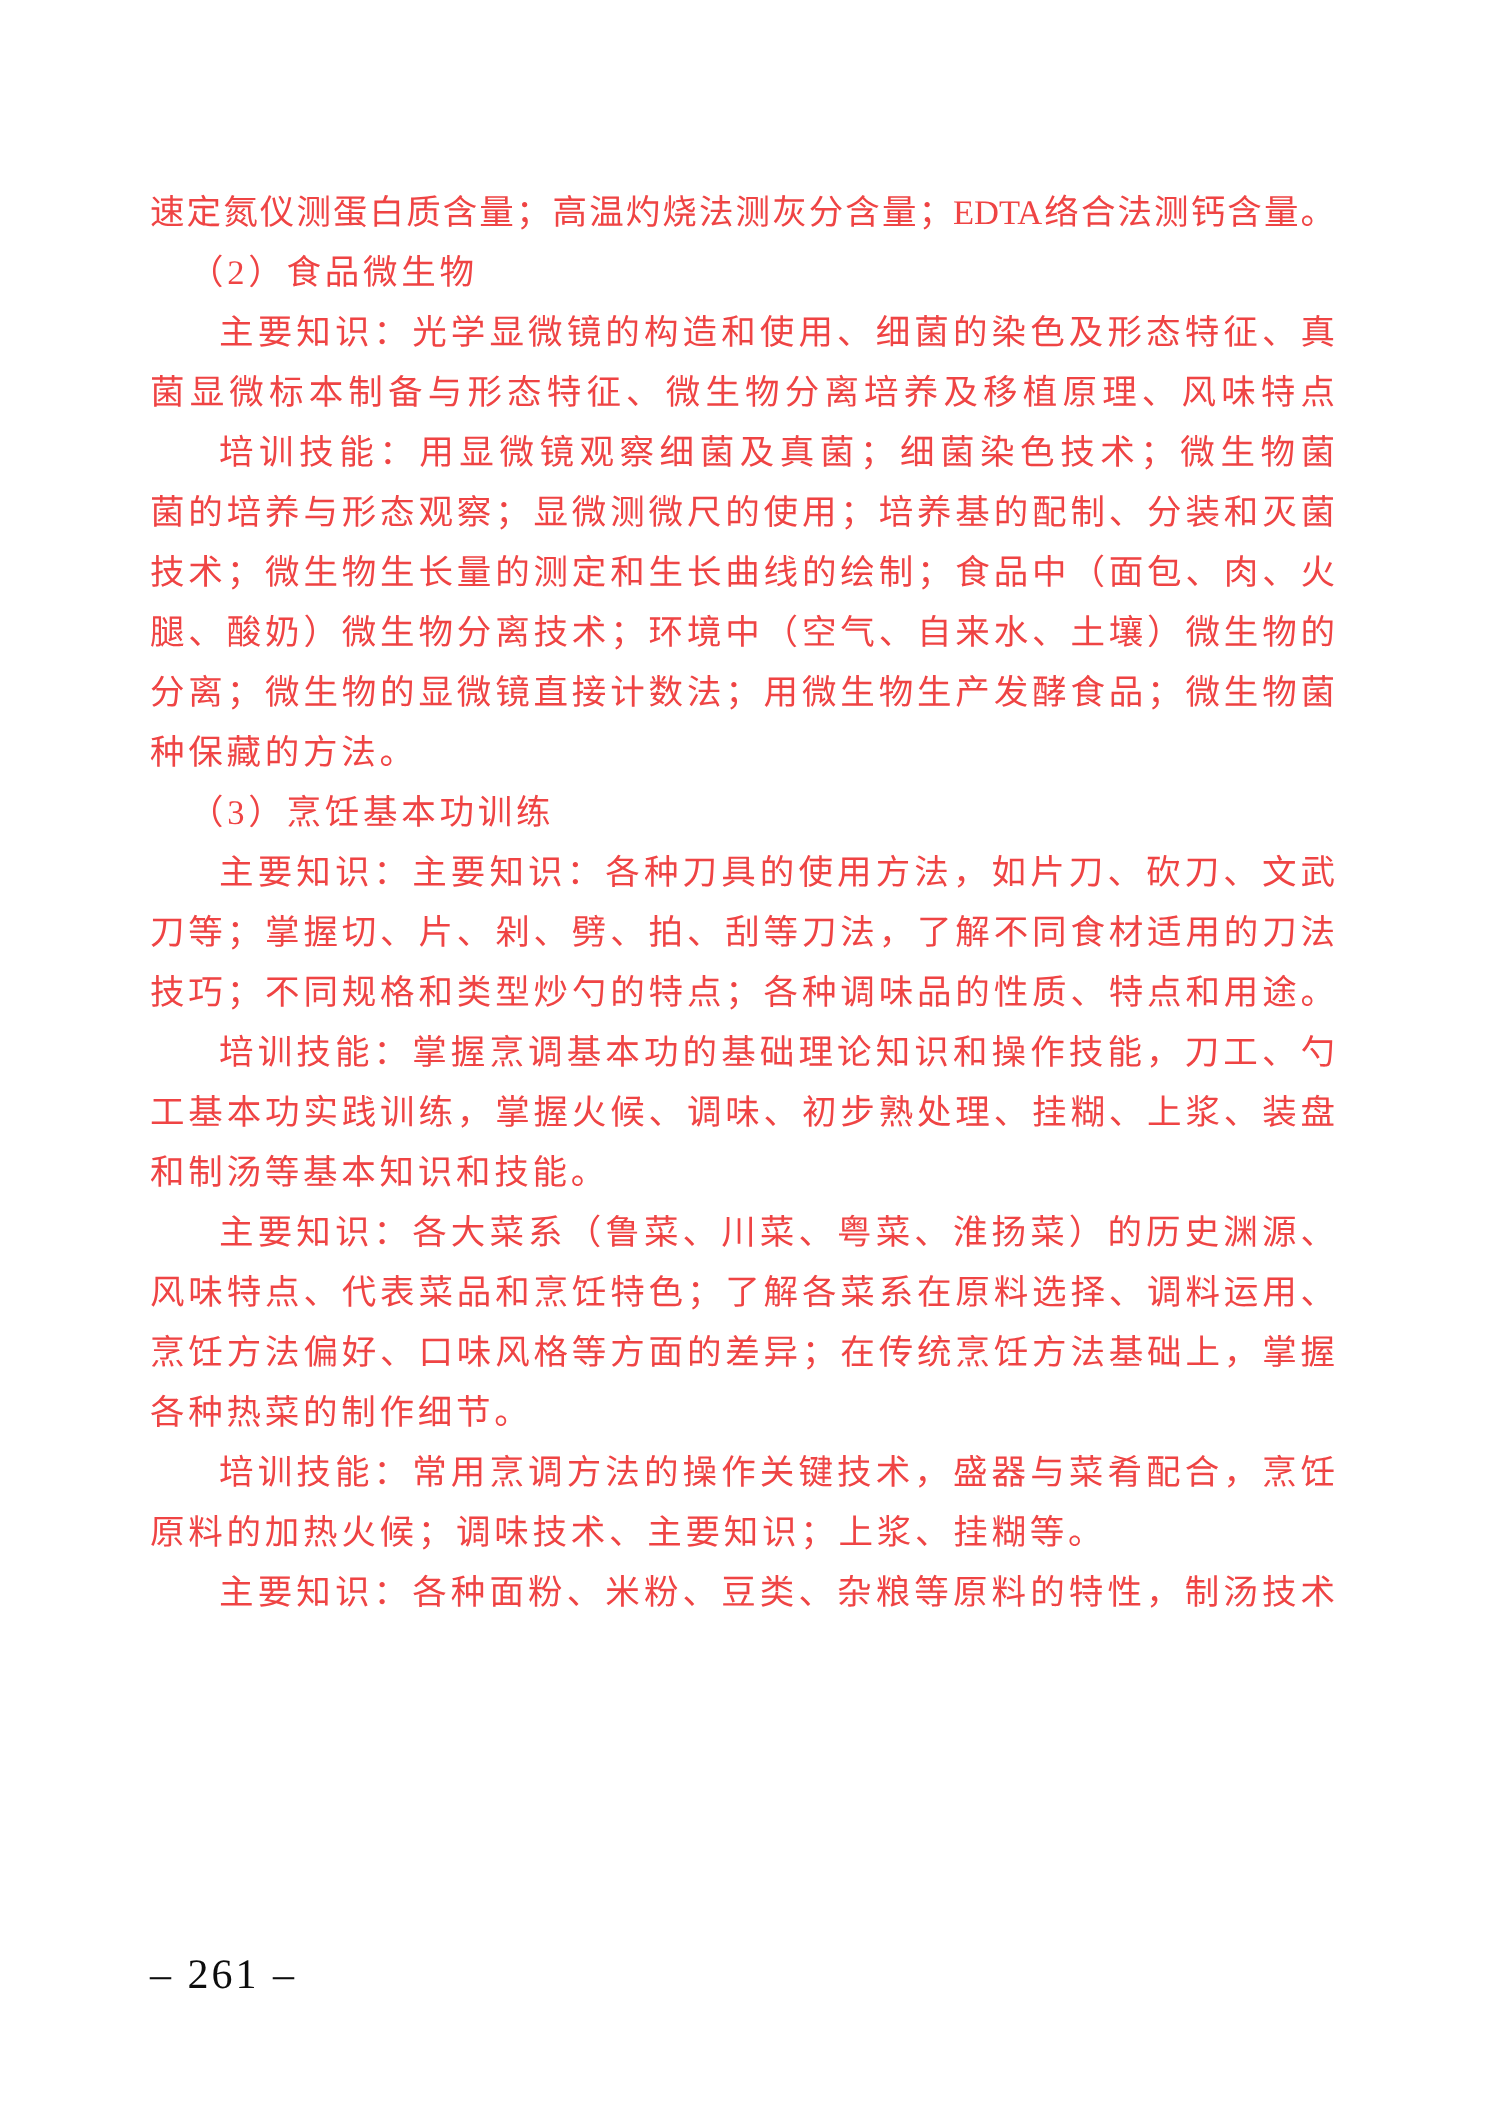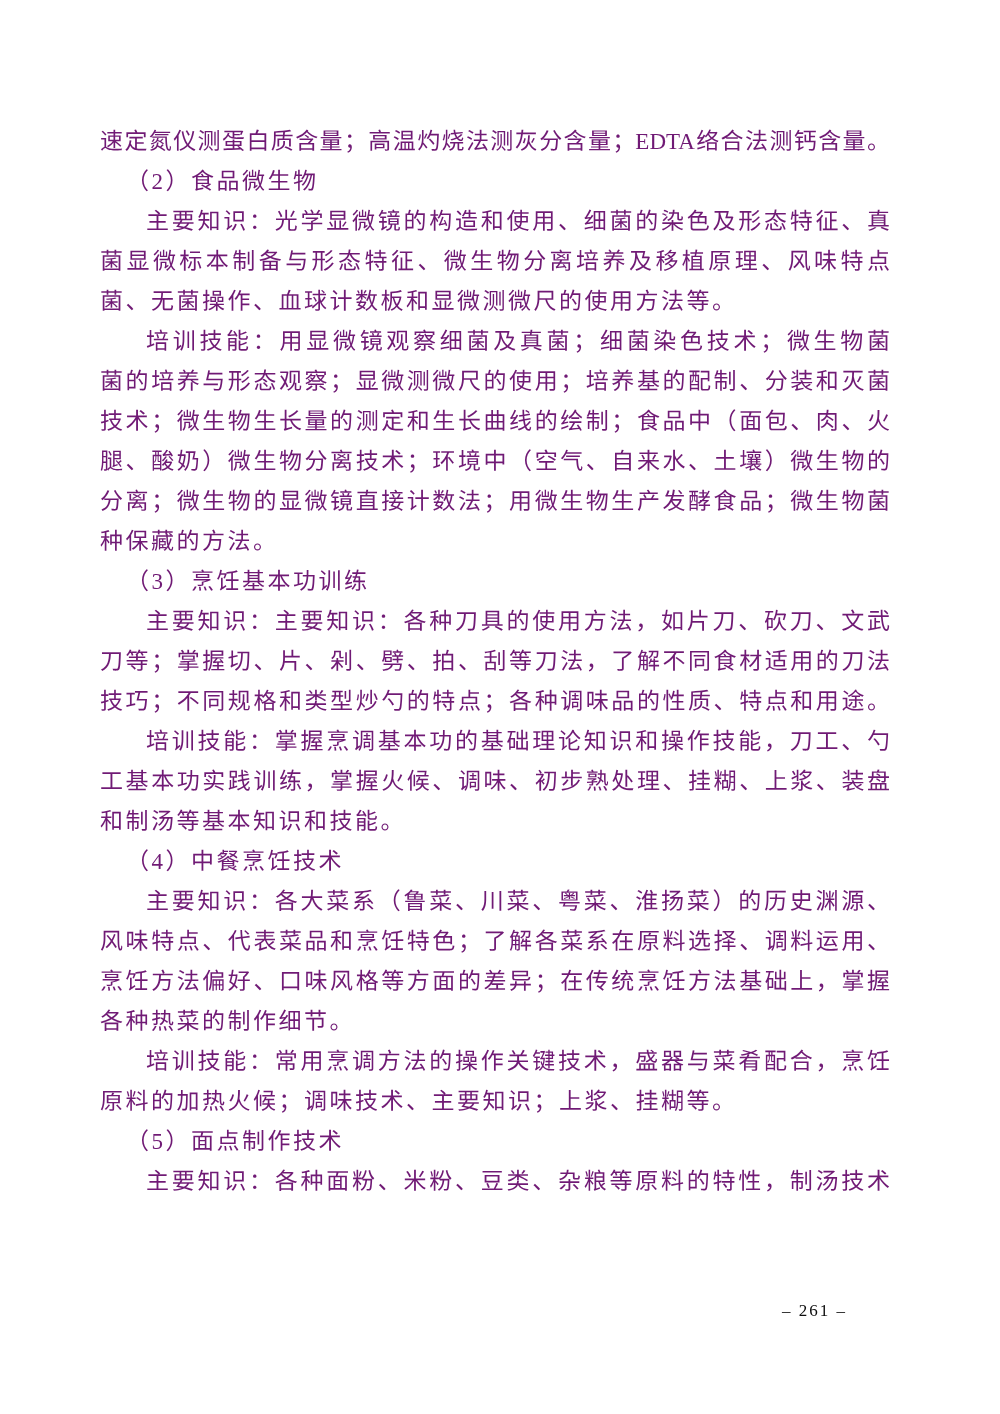--- a/index.html
+++ b/index.html
@@ -19,21 +19,21 @@
   .doc-body {
     position: absolute;
     left: 100px;
     top: 122px;
     width: 790px;
   }
   .line {
     height: 40px;
     line-height: 40px;
     font-size: 23px;
-    color: #701a75;
+    color: #ef4444;
     overflow: hidden;
   }
   
   .line.full, .line.first {
     text-align: justify;
     text-align-last: justify;
   }
   .line.first {
     text-indent: 46px; 
   }
@@ -46,53 +46,49 @@
     text-align: left;
     letter-spacing: 2.5px;
   }
   .footer {
     position: absolute;
     left: 100px;
     top: 1301px;
     width: 790px;
     box-sizing: border-box;
     padding-right: 43px;
-    text-align: right;
-    font-size: 17px;
+    font-size: 28px;
     letter-spacing: 2px;
     color: #0d0d0d;
   }
 </style>
 </head>
 <body>
 
 <div class="page">
   <div class="doc-body" id="doc-body">
       <div class="line full">速定氮仪测蛋白质含量；高温灼烧法测灰分含量；EDTA络合法测钙含量。</div>
       <div class="line heading">（2）食品微生物</div>
       <div class="line first">主要知识：光学显微镜的构造和使用、细菌的染色及形态特征、真</div>
       <div class="line full">菌显微标本制备与形态特征、微生物分离培养及移植原理、风味特点</div>
-      <div class="line last">菌、无菌操作、血球计数板和显微测微尺的使用方法等。</div>
       <div class="line first">培训技能：用显微镜观察细菌及真菌；细菌染色技术；微生物菌</div>
       <div class="line full">菌的培养与形态观察；显微测微尺的使用；培养基的配制、分装和灭菌</div>
       <div class="line full">技术；微生物生长量的测定和生长曲线的绘制；食品中（面包、肉、火</div>
       <div class="line full">腿、酸奶）微生物分离技术；环境中（空气、自来水、土壤）微生物的</div>
       <div class="line full">分离；微生物的显微镜直接计数法；用微生物生产发酵食品；微生物菌</div>
       <div class="line last">种保藏的方法。</div>
       <div class="line heading">（3）烹饪基本功训练</div>
       <div class="line first">主要知识：主要知识：各种刀具的使用方法，如片刀、砍刀、文武</div>
       <div class="line full">刀等；掌握切、片、剁、劈、拍、刮等刀法，了解不同食材适用的刀法</div>
       <div class="line full">技巧；不同规格和类型炒勺的特点；各种调味品的性质、特点和用途。</div>
       <div class="line first">培训技能：掌握烹调基本功的基础理论知识和操作技能，刀工、勺</div>
       <div class="line full">工基本功实践训练，掌握火候、调味、初步熟处理、挂糊、上浆、装盘</div>
       <div class="line last">和制汤等基本知识和技能。</div>
-      <div class="line heading">（4）中餐烹饪技术</div>
       <div class="line first">主要知识：各大菜系（鲁菜、川菜、粤菜、淮扬菜）的历史渊源、</div>
       <div class="line full">风味特点、代表菜品和烹饪特色；了解各菜系在原料选择、调料运用、</div>
       <div class="line full">烹饪方法偏好、口味风格等方面的差异；在传统烹饪方法基础上，掌握</div>
       <div class="line last">各种热菜的制作细节。</div>
       <div class="line first">培训技能：常用烹调方法的操作关键技术，盛器与菜肴配合，烹饪</div>
       <div class="line last">原料的加热火候；调味技术、主要知识；上浆、挂糊等。</div>
-      <div class="line heading">（5）面点制作技术</div>
       <div class="line first">主要知识：各种面粉、米粉、豆类、杂粮等原料的特性，制汤技术</div>
     </div>
   <div class="footer">– 261 –</div>
 </div>
 
 </body></html>

